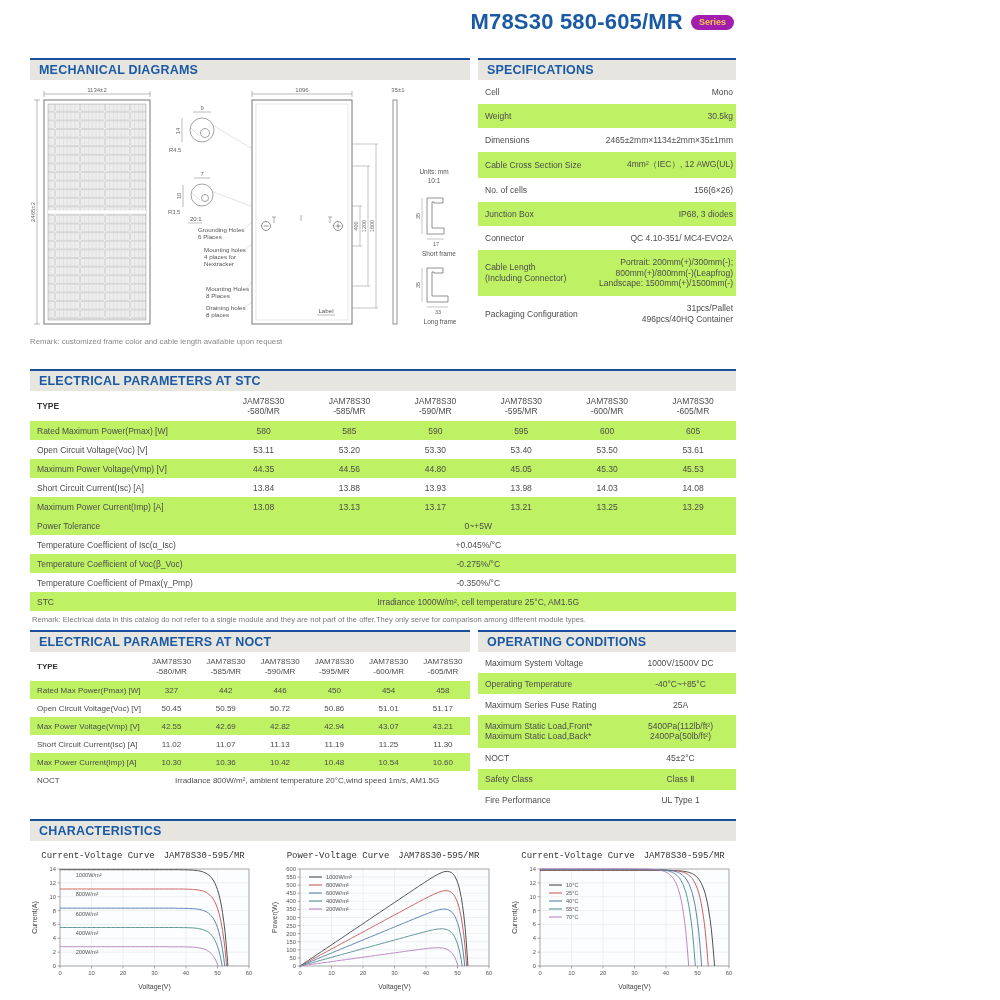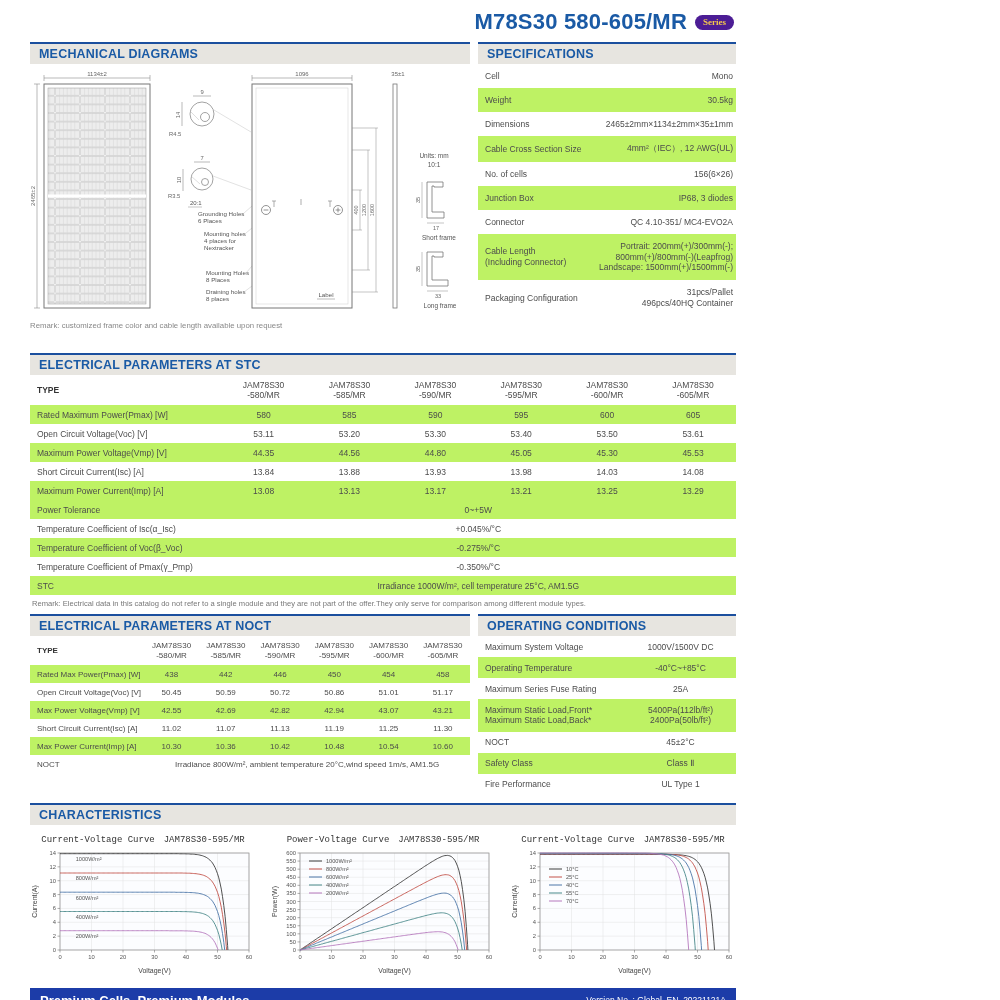--- a/index.html
+++ b/index.html
@@ -2,26 +2,26 @@
 <html><head>
 <meta charset="utf-8">
 <style>
   html,body{margin:0;padding:0;background:#fff;}
   .page{position:relative;width:1000px;height:1000px;background:#fff;overflow:hidden;
         font-family:"Liberation Sans",sans-serif;color:#4c4c4c;}
   .doc{position:absolute;left:30px;top:0;width:706px;}
   
   .title-row{display:flex;justify-content:flex-end;align-items:center;gap:8px;padding:9px 2px 7px 0;}
   .title{font-size:22px;font-weight:bold;color:#1a5aa5;letter-spacing:0.2px;}
-  .badge{background:#4c1d95;color:#f5c84c;font-size:9px;font-weight:bold;
-         padding:2.5px 8px;border-radius:9px;font-family:Liberation Serif, serif;}
+  .badge{background:#a21caf;color:#f5c84c;font-size:9px;font-weight:bold;
+         padding:2.5px 8px;border-radius:9px;}
   
   .sec-head{border-top:2.5px solid #1b4f9e;background:#e7e5e0;color:#1a5aa5;
             font-weight:bold;font-size:12.5px;padding:3px 0 3px 9px;letter-spacing:0.2px;}
-  .twocol{display:flex;gap:8px;}
+  .twocol{display:flex;gap:8px;margin-top:16px;}
   .col-l{width:440px;}
   .col-r{width:258px;}
   
   table{border-collapse:collapse;width:100%;}
   td{vertical-align:middle;}
   .shade{background:#bef264;}
   .ctr{text-align:center;}
   
   .spec-tbl{font-size:8.5px;color:#4c4c4c;}
   .spec-tbl td{padding:7px 3px;text-align:right;}
@@ -403,21 +403,21 @@
                   <div>JAM78S30</div>
                   <div>-600/MR</div>
                 </td>
           <td class="model">
                   <div>JAM78S30</div>
                   <div>-605/MR</div>
                 </td>
         </tr>
         <tr class="shade">
           <td class="lbl">Rated Max Power(Pmax) [W]</td>
-          <td>438</td>
+          <td>327</td>
                 <td>442</td>
           <td>446</td>
                 <td>450</td>
           <td>454</td>
                 <td>458</td>
               </tr>
         <tr>
           <td class="lbl">Open Circuit Voltage(Voc) [V]</td>
           <td>50.45</td>
                 <td>50.59</td>

